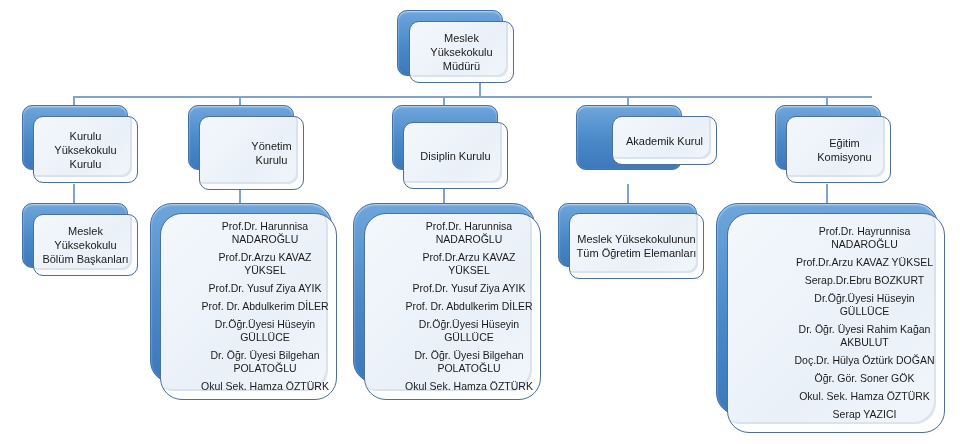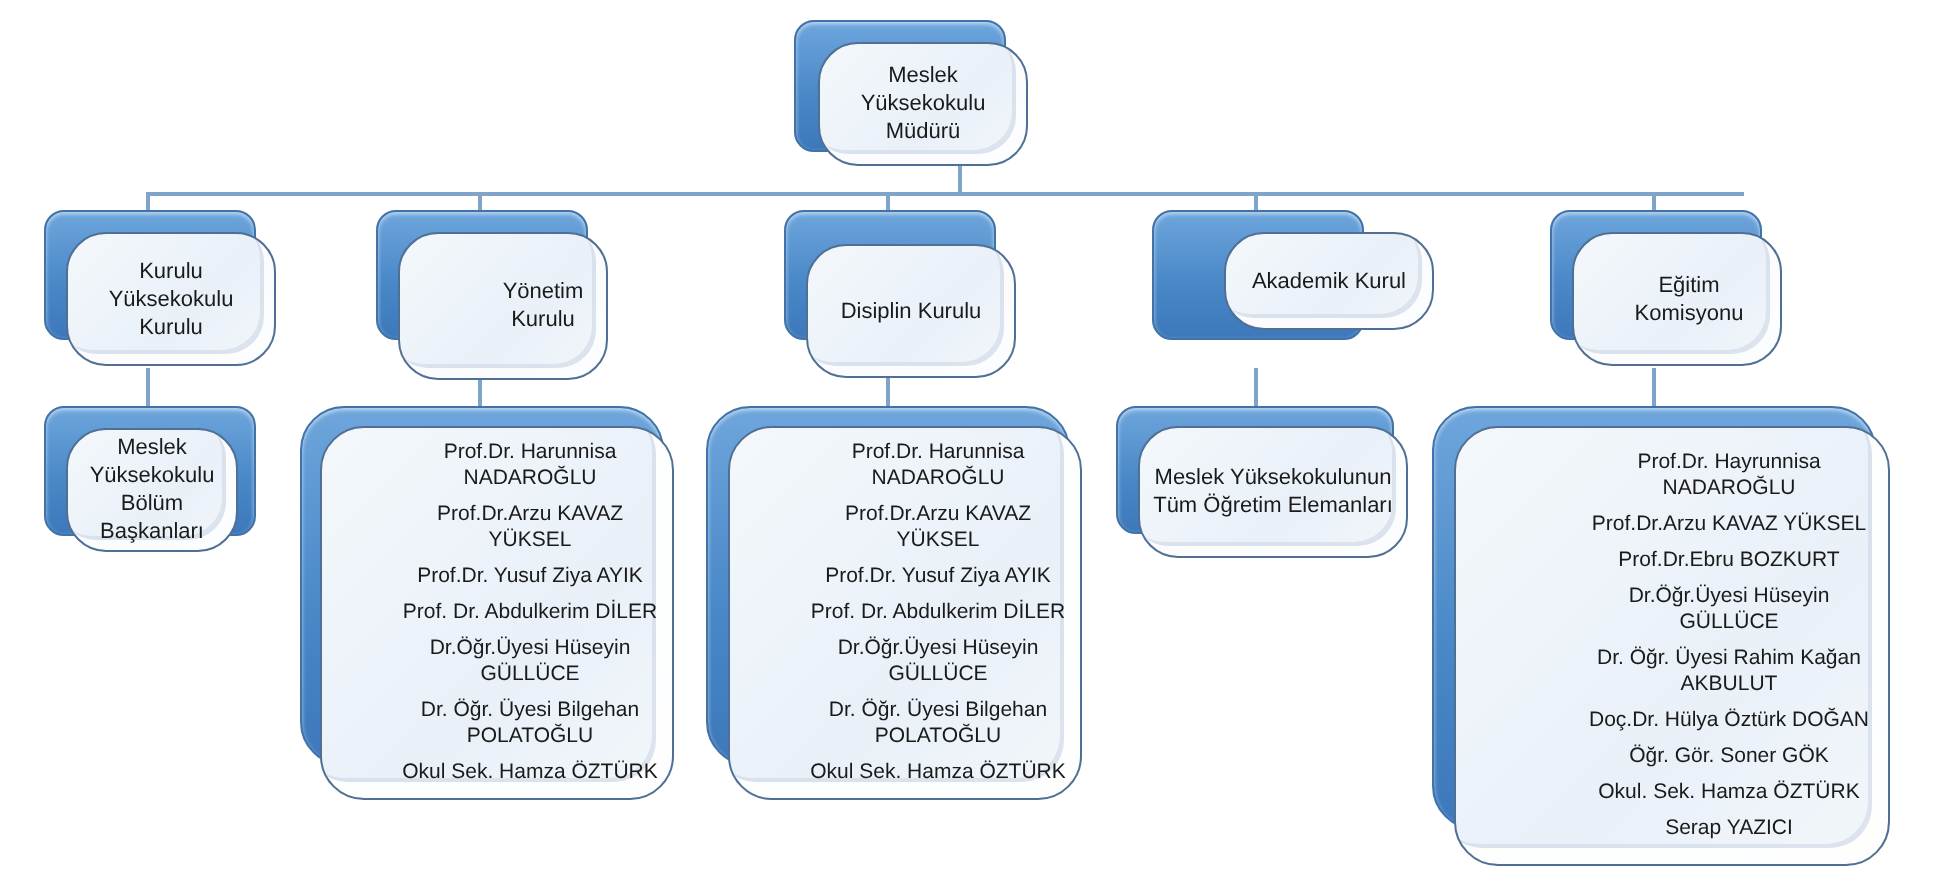--- a/index.html
+++ b/index.html
@@ -3,21 +3,21 @@
 <meta charset="utf-8">
 <style>
   html, body { margin:0; padding:0; background:#ffffff; }
   body { width:969px; height:444px; position:relative; overflow:hidden;
          font-family:"Liberation Sans", "DejaVu Sans", sans-serif; }
   .line { position:absolute; background:#7fa3c9; }
   .node { position:absolute; }
   .back { position:absolute; border-radius:10px;
           background:linear-gradient(180deg,#6ea6dc 0%,#4a88c8 55%,#3c78ba 100%);
           border:1px solid #3f73aa; box-shadow:inset 0 1px 2px rgba(255,255,255,0.6); }
-  .front { position:absolute; border-radius:20px; border:1px solid #4f6f94;
+  .front { position:absolute; border-radius:10px; border:1px solid #4f6f94;
            background:linear-gradient(135deg,#f4f8fc 0%,#e9f0f8 60%,#f3f7fb 100%);
            box-shadow:inset -5px -5px 0 rgba(255,255,255,0.9), inset -7px -7px 0 rgba(200,210,225,0.5);
            display:flex; align-items:center; justify-content:center; text-align:center;
            font-size:11px; line-height:14px; color:#1a1a1a; box-sizing:border-box; padding:2px 4px; }
   .front.big { border-radius:22px; box-shadow:inset -8px -8px 0 rgba(255,255,255,0.95), inset -10px -10px 0 rgba(200,210,225,0.5); }
   .back.big { border-radius:22px; }
   .list { display:flex; flex-direction:column; align-items:center; gap:5px;margin-left:33px; }
   .list span { display:block; font-size:10.5px; line-height:13px; }
 </style>
 </head>
@@ -57,21 +57,21 @@
   <div class="back" style="left:576px;top:105px;width:104px;height:63px;"></div>
   <div class="front" style="left:612px;top:116px;width:105px;height:49px;">Akademik Kurul</div>
 </div>
 <div class="node">
   <div class="back" style="left:775px;top:105px;width:104px;height:63px;"></div>
   <div class="front" style="left:786px;top:116px;width:105px;height:67px;padding-left:16px;">Eğitim Komisyonu</div>
 </div>
 
 <div class="node">
   <div class="back" style="left:22px;top:203px;width:104px;height:63px;"></div>
-  <div class="front" style="left:33px;top:214px;width:86px;height:62px;">Meslek Yüksekokulu Bölüm Başkanları</div>
+  <div class="front" style="left:33px;top:214px;width:105px;height:62px;">Meslek Yüksekokulu Bölüm Başkanları</div>
 </div>
 
 <div class="node">
   <div class="back big" style="left:150px;top:203px;width:180px;height:178px;"></div>
   <div class="front big" style="left:160px;top:213px;width:177px;height:187px;">
     <div class="list">
       <span>Prof.Dr. Harunnisa NADAROĞLU</span>
       <span>Prof.Dr.Arzu KAVAZ YÜKSEL</span>
       <span>Prof.Dr. Yusuf Ziya AYIK</span>
       <span>Prof. Dr. Abdulkerim DİLER</span>
@@ -101,21 +101,21 @@
   <div class="back" style="left:558px;top:203px;width:137px;height:62px;"></div>
   <div class="front" style="left:569px;top:213px;width:135px;height:66px;">Meslek Yüksekokulunun Tüm Öğretim Elemanları</div>
 </div>
 
 <div class="node">
   <div class="back big" style="left:716px;top:203px;width:220px;height:210px;"></div>
   <div class="front big" style="left:727px;top:213px;width:218px;height:220px;padding-left:28px;">
     <div class="list">
       <span>Prof.Dr. Hayrunnisa NADAROĞLU</span>
       <span>Prof.Dr.Arzu KAVAZ YÜKSEL</span>
-      <span>Prof.Dr.Ebru BOZKURT</span>
+      <span>Serap.Dr.Ebru BOZKURT</span>
       <span>Dr.Öğr.Üyesi Hüseyin GÜLLÜCE</span>
       <span>Dr. Öğr. Üyesi Rahim Kağan AKBULUT</span>
       <span>Doç.Dr. Hülya Öztürk DOĞAN</span>
       <span>Öğr. Gör. Soner GÖK</span>
       <span>Okul. Sek. Hamza ÖZTÜRK</span>
       <span>Serap YAZICI</span>
     </div>
   </div>
 </div>
 

